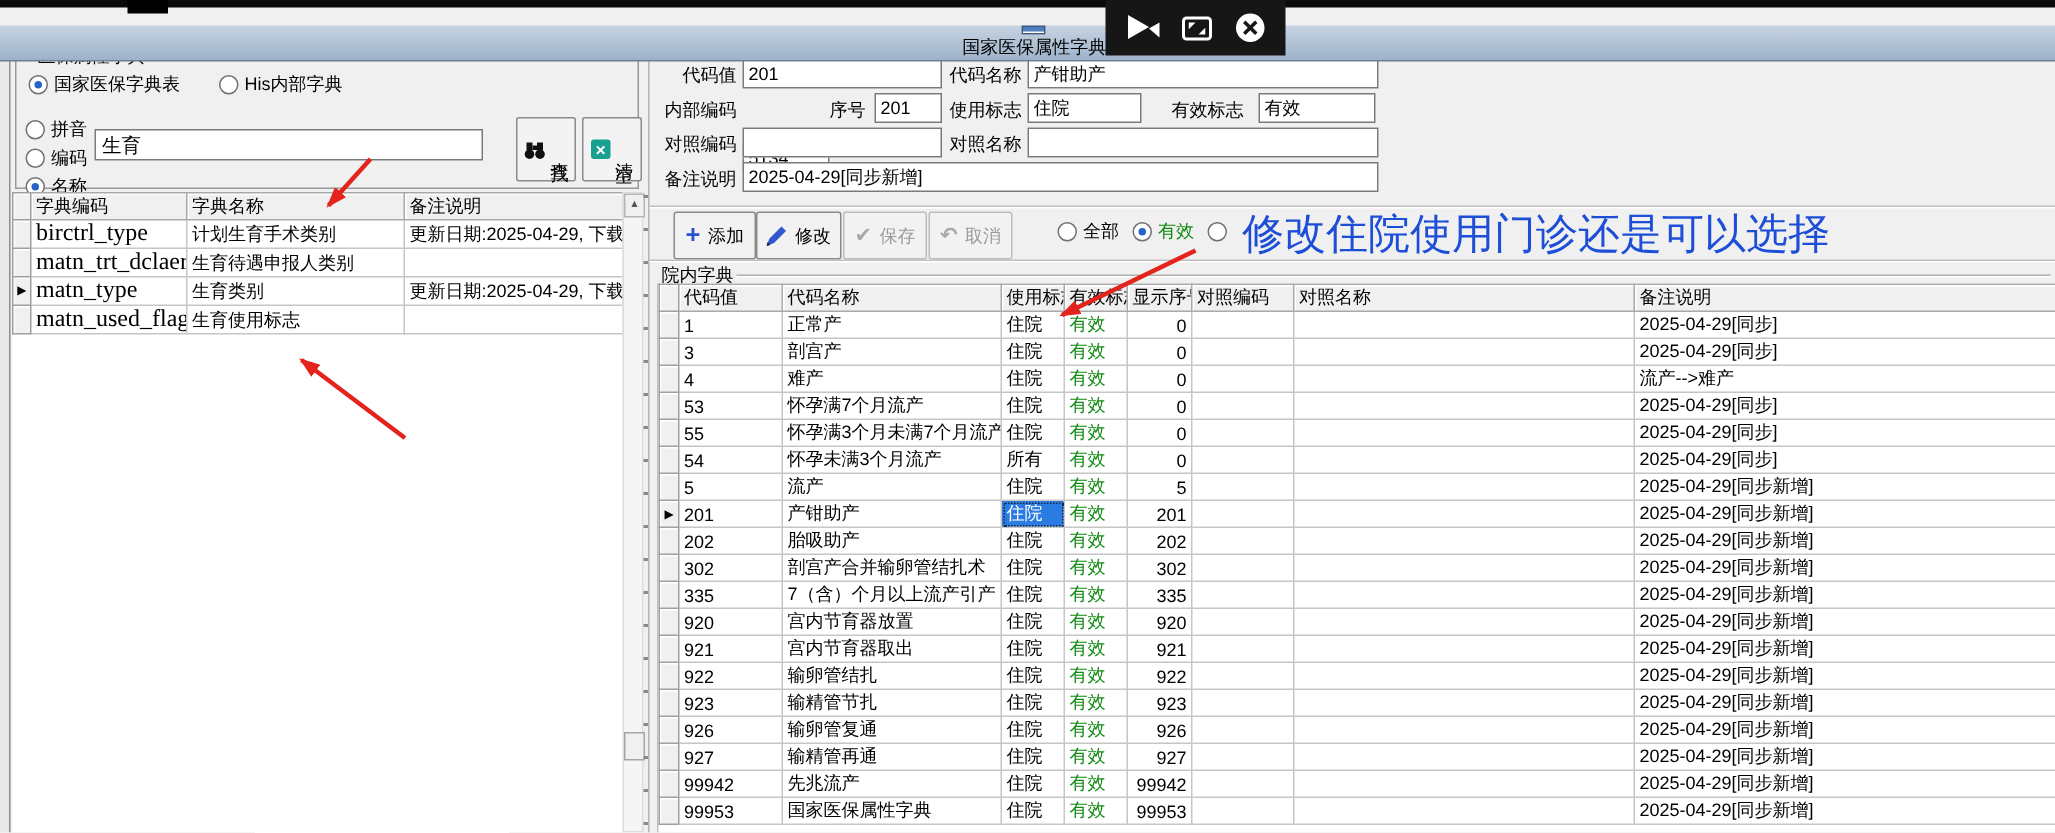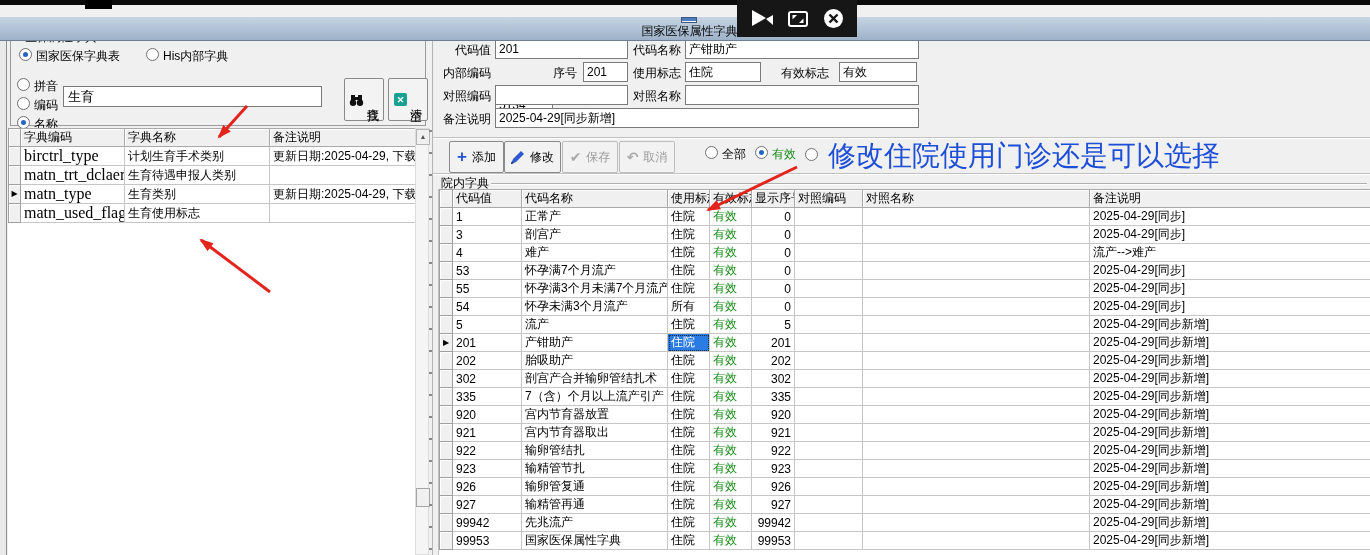--- a/index.html
+++ b/index.html
@@ -25,21 +25,21 @@
   .title-text{margin-left:9px;font-size:12px;}
 
   
   .win-edge{left:0;top:28px;width:6px;height:527px;background:#e9e9e9;border-right:1px solid #8f8f8f;}
 
   
   .group-box{left:10px;top:36px;width:414px;height:88px;border:1px solid #9a9a9a;background:#f0f0f0;}
   .group-title{position:absolute;left:10px;top:-8px;background:#f0f0f0;padding:0 4px;}
   .radio-row{position:absolute;left:8px;top:11px;display:flex;gap:26px;align-items:center;}
   .radio-col{position:absolute;left:6px;top:41px;display:flex;flex-direction:column;gap:2px;}
-  .radio-item{display:flex;gap:4px;white-space:nowrap;cursor:default;}
+  .radio-item{display:flex;align-items:center;gap:4px;white-space:nowrap;cursor:default;}
   .radio{width:11px;height:11px;border:1px solid #707070;border-radius:50%;background:#fff;position:relative;flex:0 0 auto;}
   .radio.on::after{content:"";position:absolute;left:3px;top:3px;width:5px;height:5px;border-radius:50%;background:#2464c9;}
   .search-input{position:absolute;left:52px;top:49px;width:249px;height:19px;border:1px solid #7a7a7a;
     background:#fff;font-family:"Liberation Sans",sans-serif;font-size:13px;padding:0 4px;}
   .tool-btn{position:absolute;top:41px;width:38px;height:41px;background:#f3f3f3;border:1px solid #8a8a8a;
     border-radius:2px;display:flex;align-items:center;justify-content:center;gap:2px;cursor:default;}
   .vtext{writing-mode:vertical-rl;text-orientation:upright;font-size:12px;line-height:13px;letter-spacing:1px;}
   .clear-glyph{width:13px;height:13px;background:#18a090;color:#fff;font-size:9px;font-weight:bold;
     display:flex;align-items:center;justify-content:center;border-radius:2px;}
 

